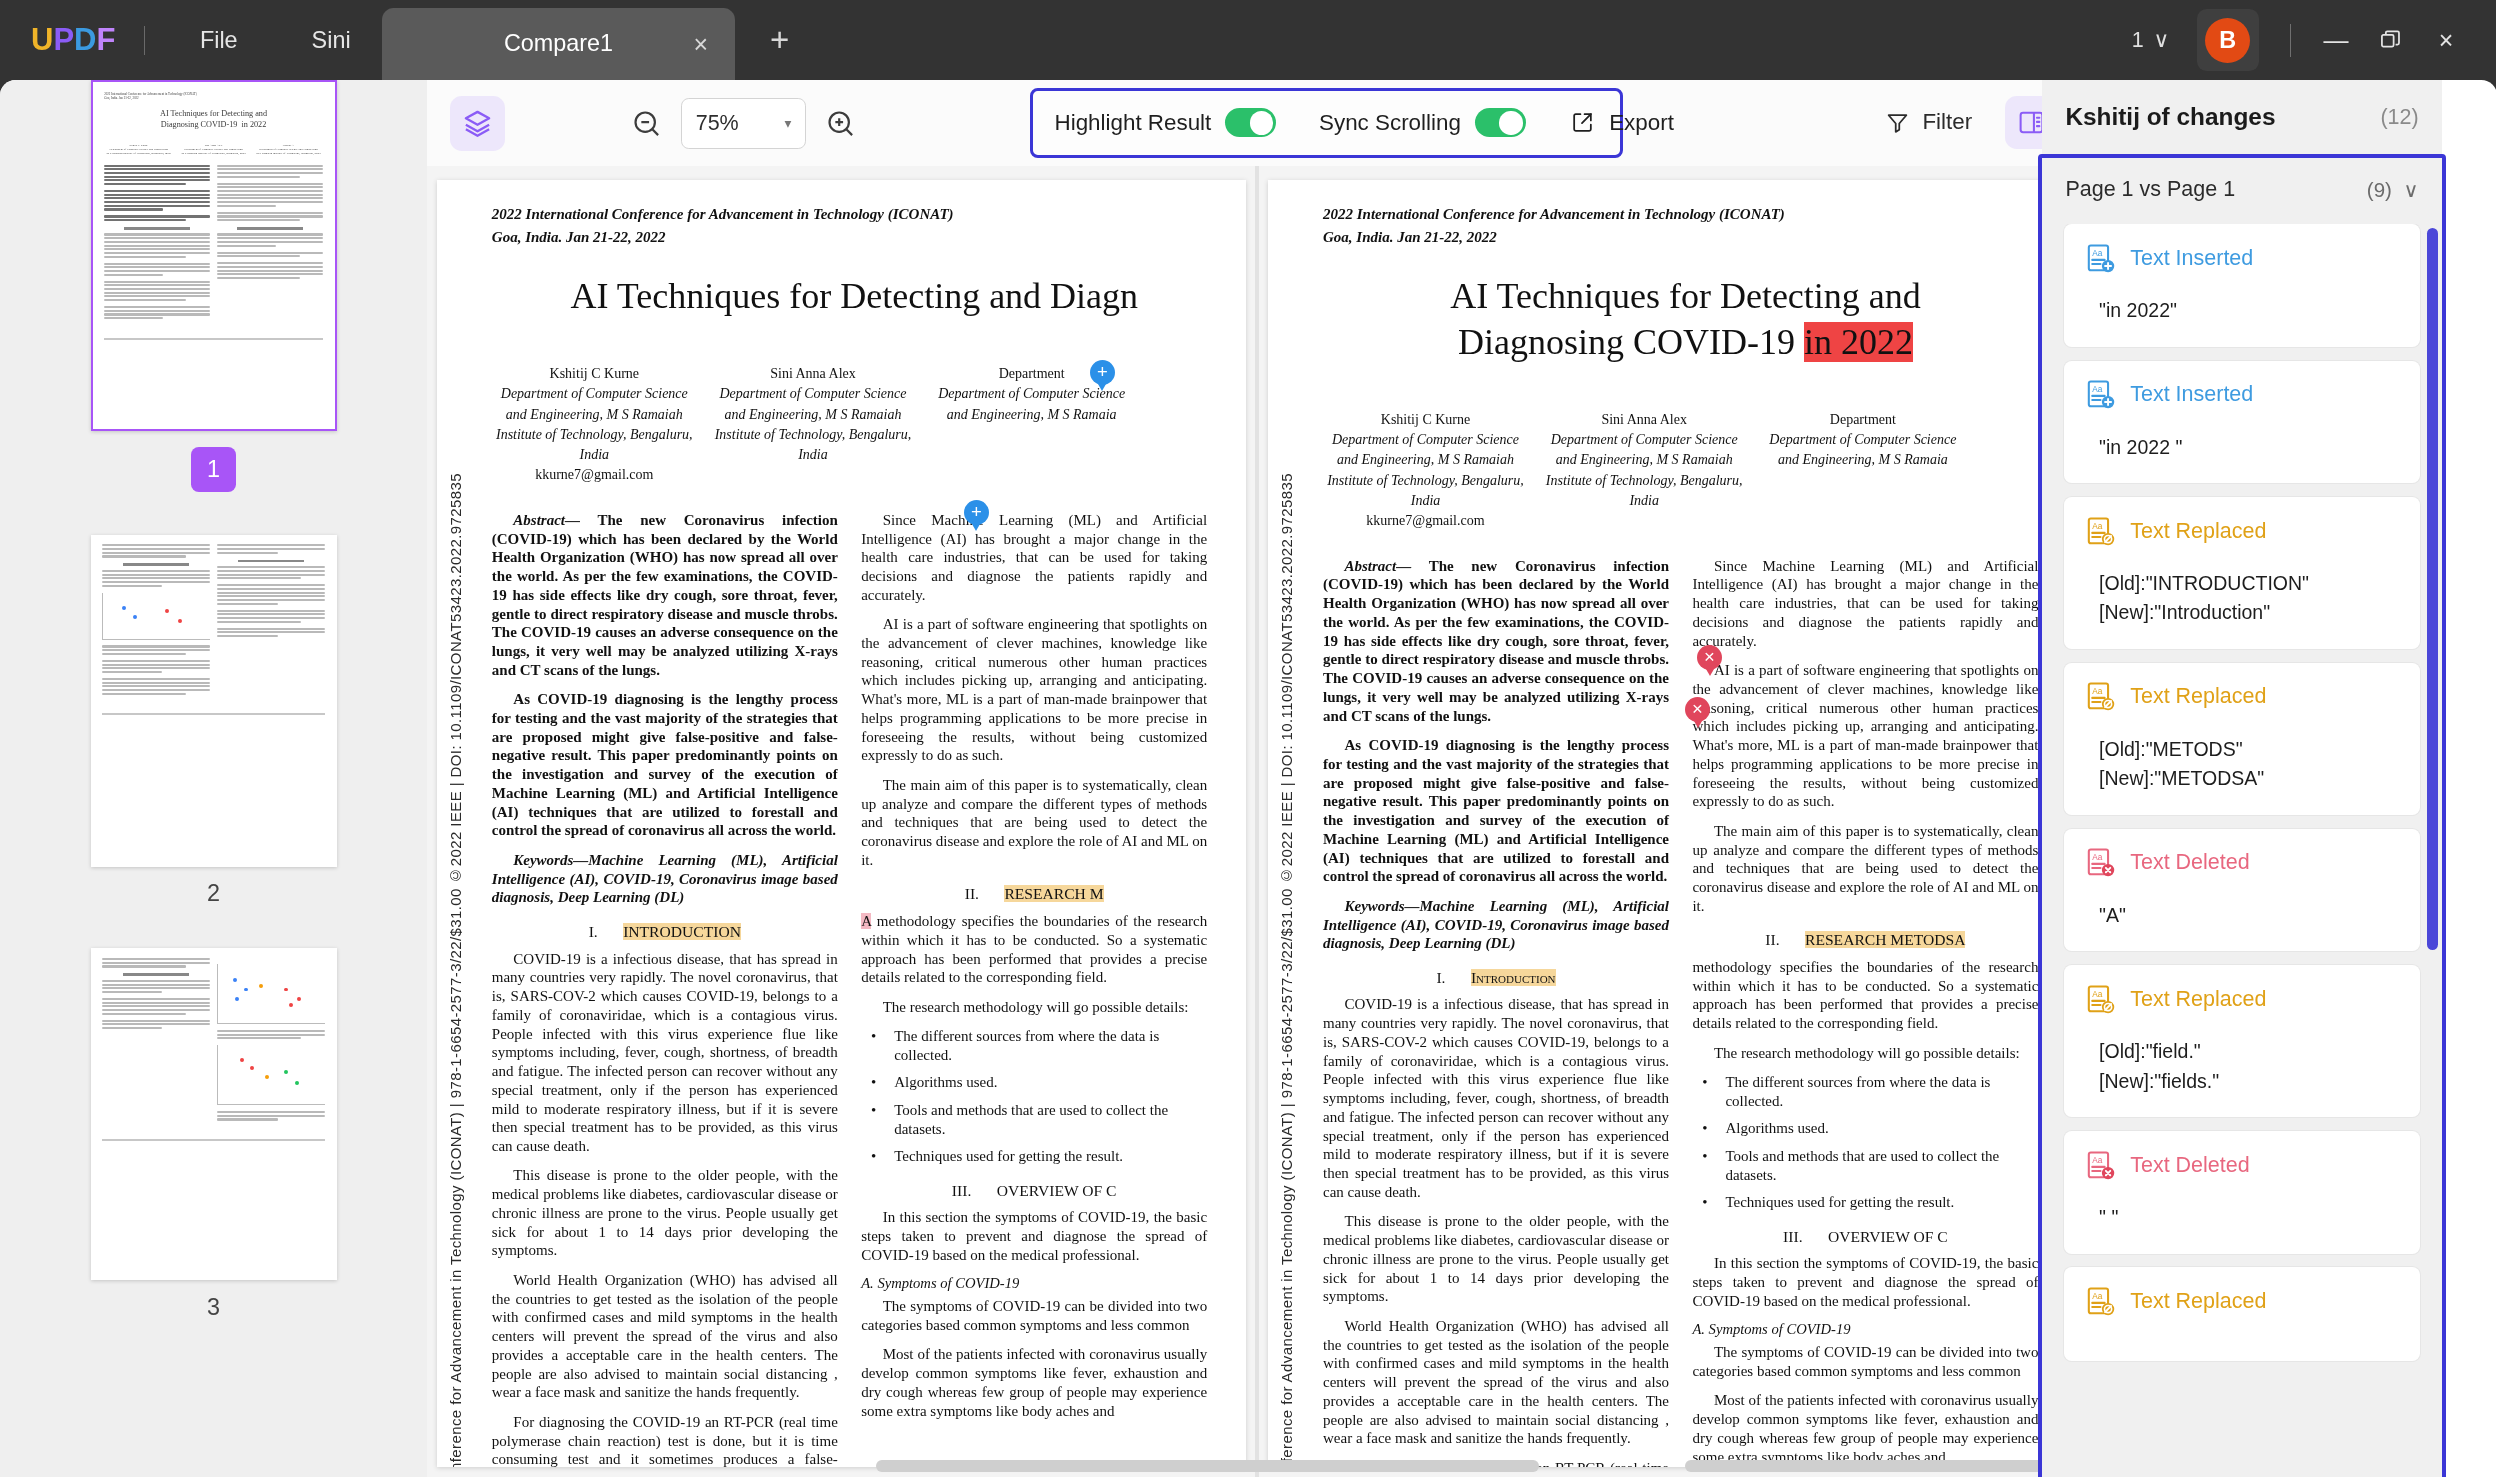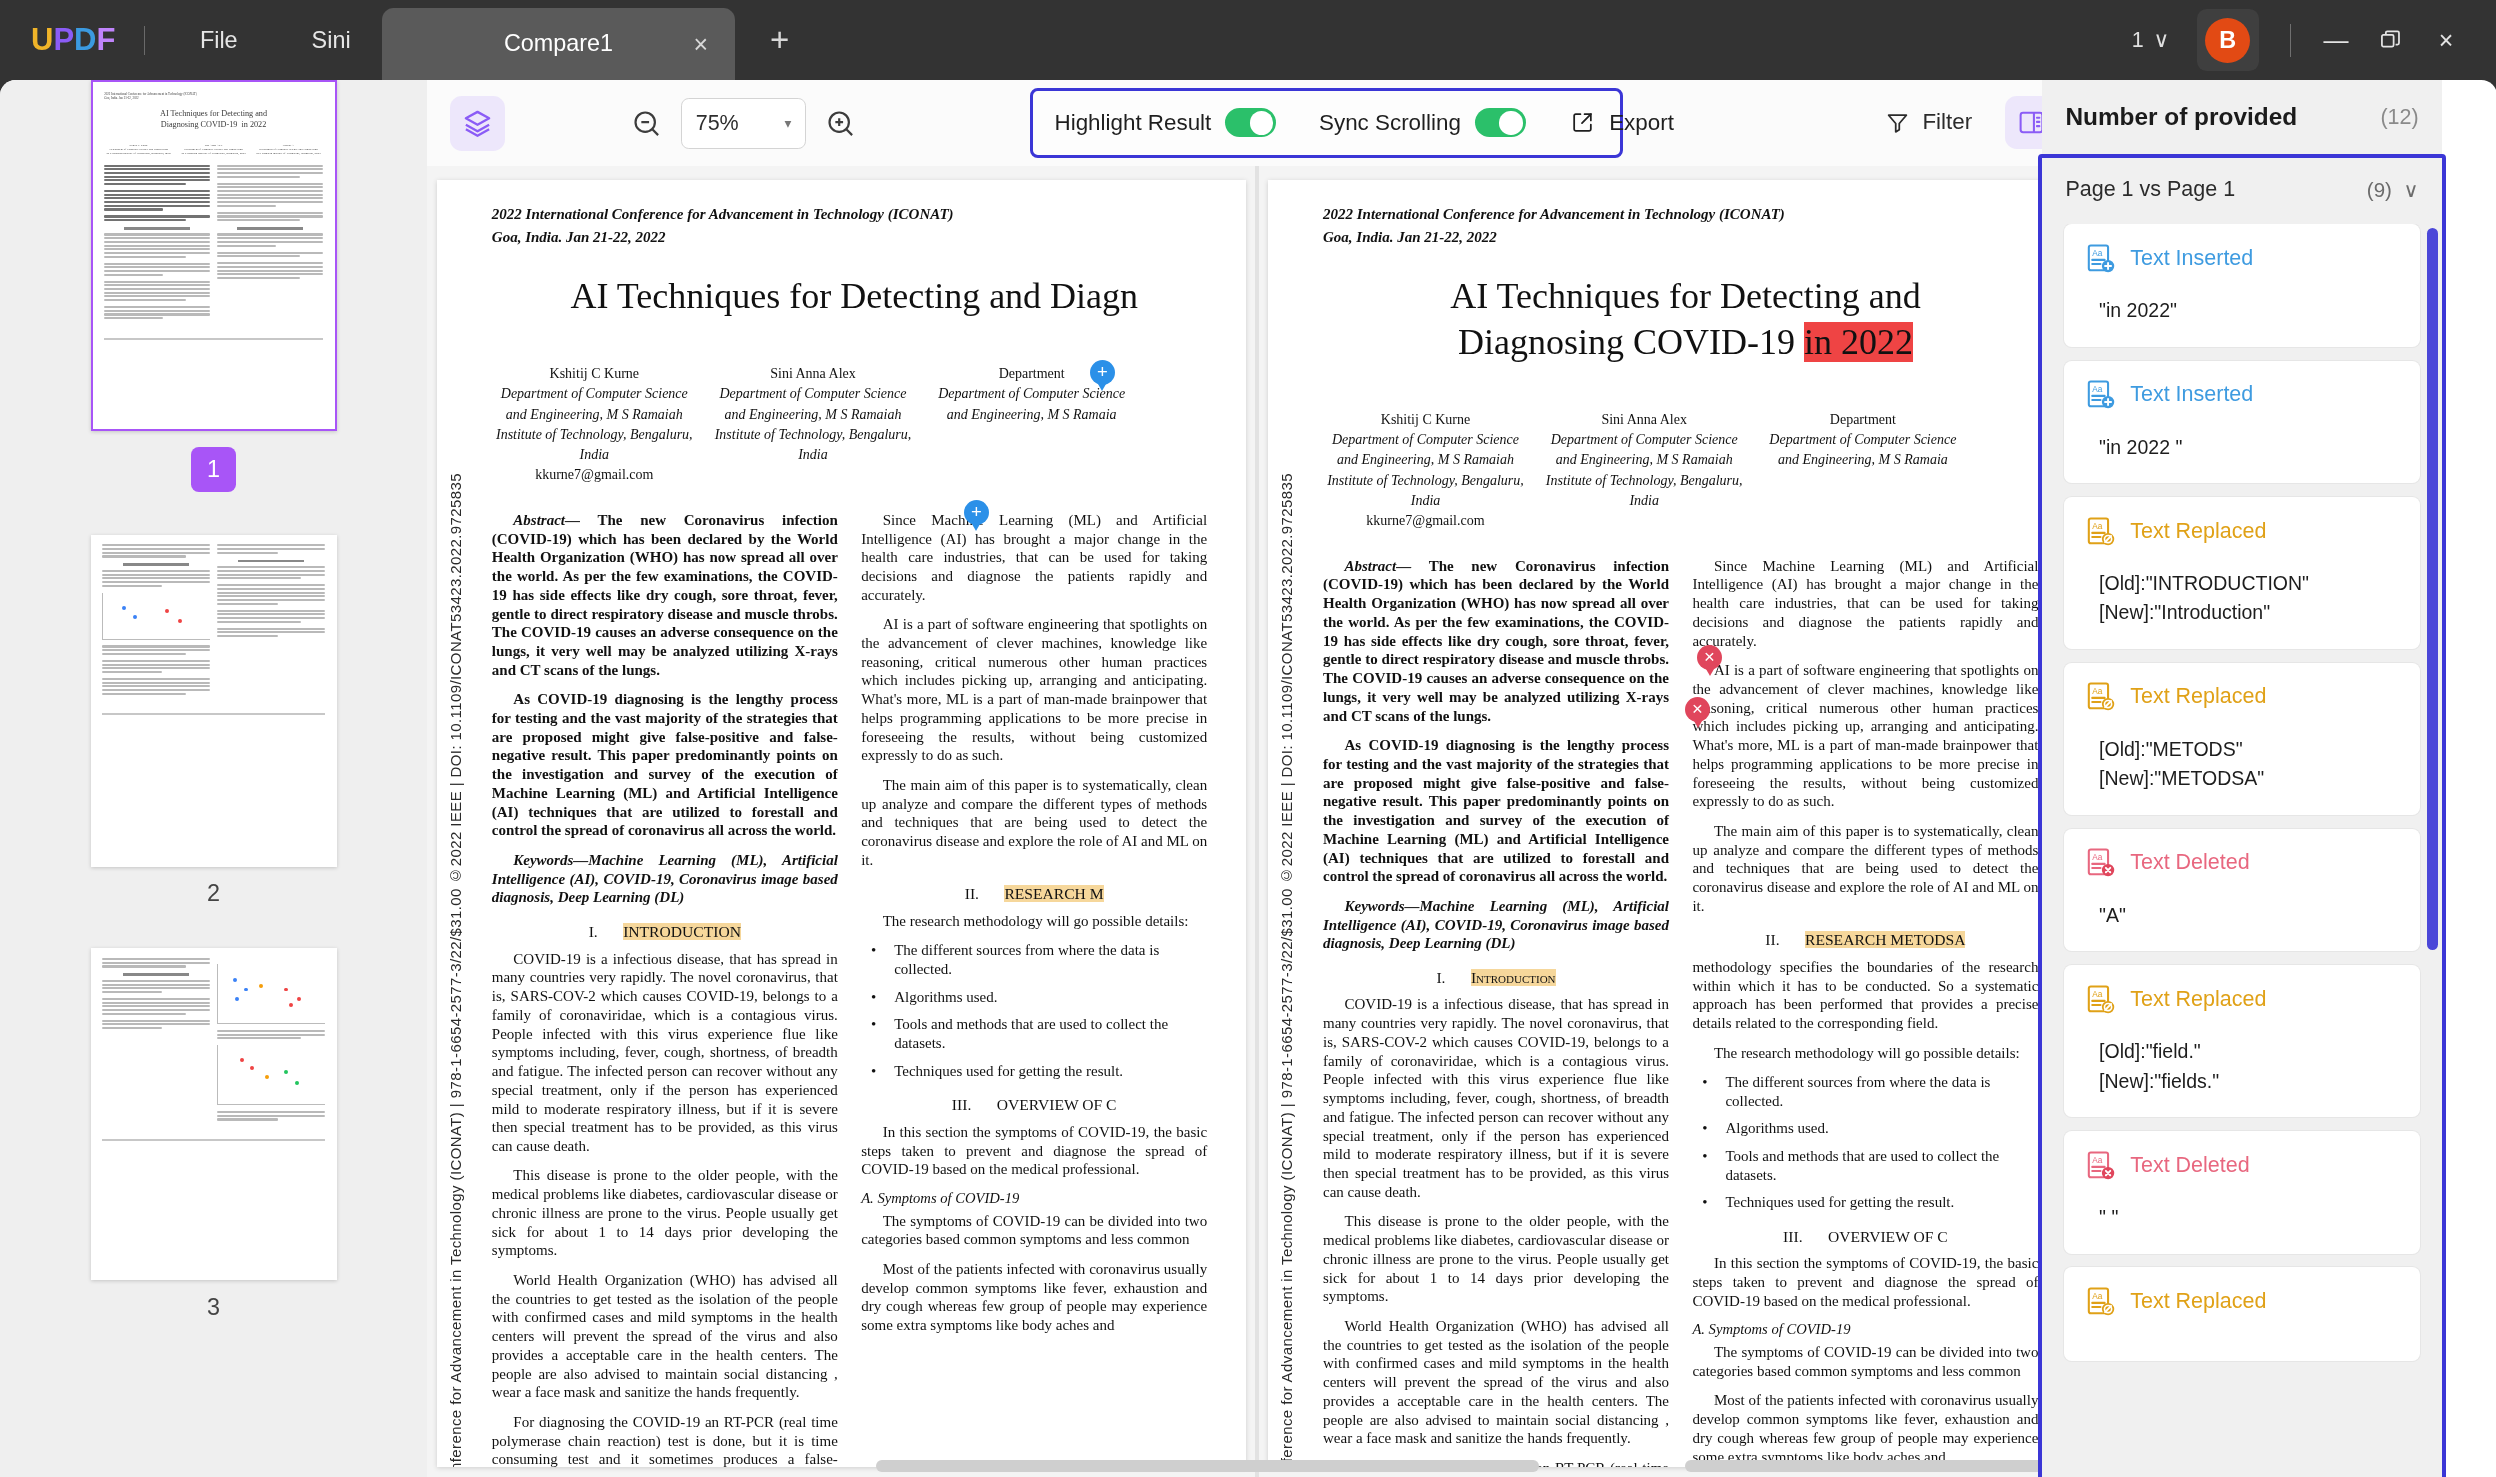--- a/index.html
+++ b/index.html
@@ -679,20 +679,24 @@
             <p>For diagnosing the COVID-19 an RT-PCR (real time polymerase chain reaction) test is done, but it is time consuming test and it sometimes produces a false-negative result. However. with the use of chest X-ray. chest CT-scan</p>
           </div>
           <div class="col">
             <p>Since Machine Learning (ML) and Artificial Intelligence (AI) has brought a major change in the health care industries, that can be used for taking decisions and diagnose the patients rapidly and accurately.</p>
             <p>AI is a part of software engineering that spotlights on the advancement of clever machines, knowledge like reasoning, critical numerous other human practices which includes picking up, arranging and anticipating. What's more, ML is a part of man-made brainpower that helps programming applications to be more precise in foreseeing the results, without being customized expressly to do as such.</p>
             <p>The main aim of this paper is to systematically, clean up analyze and compare the different types of methods and techniques that are being used to detect the coronavirus disease and explore the role of AI and ML on it.</p>
             <div class="sec">
               <span class="rn">II.</span>
               <span class="hl-orange">RESEARCH M</span>
             </div>
+            <p style="text-indent:0">
+              <span class="hl-pink">A</span>
+              <span>methodology specifies the boundaries of the research within which it has to be conducted. So a systematic approach has been performed that provides a precise details related to the corresponding field.</span>
+            </p>
             <p>The research methodology will go possible details:</p>
             <ul class="bullets">
               <li>The different sources from where the data is collected.</li>
               <li>Algorithms used.</li>
               <li>Tools and methods that are used to collect the datasets.</li>
               <li>Techniques used for getting the result.</li>
             </ul>
             <div class="sec">
               <span class="rn">III.</span>
               <span>OVERVIEW OF C</span>
@@ -781,21 +785,21 @@
       </div>
       <div class="vscroll-doc"></div>
     </div>
 
     <div class="hscroll"></div>
     <div class="hscroll2"></div>
   </div>
 
   <div class="changes">
     <div class="ch-head">
-      <span class="ch-title">Number of provided</span>
+      <span class="ch-title">Kshitij of changes</span>
       <span class="ch-count">(12)</span>
     </div>
     <div class="ch-sub">
       <span class="s-l">Page 1 vs Page 1</span>
       <span class="s-r">
         <span>(9)</span>
         <span>∨</span>
       </span>
     </div>
 

